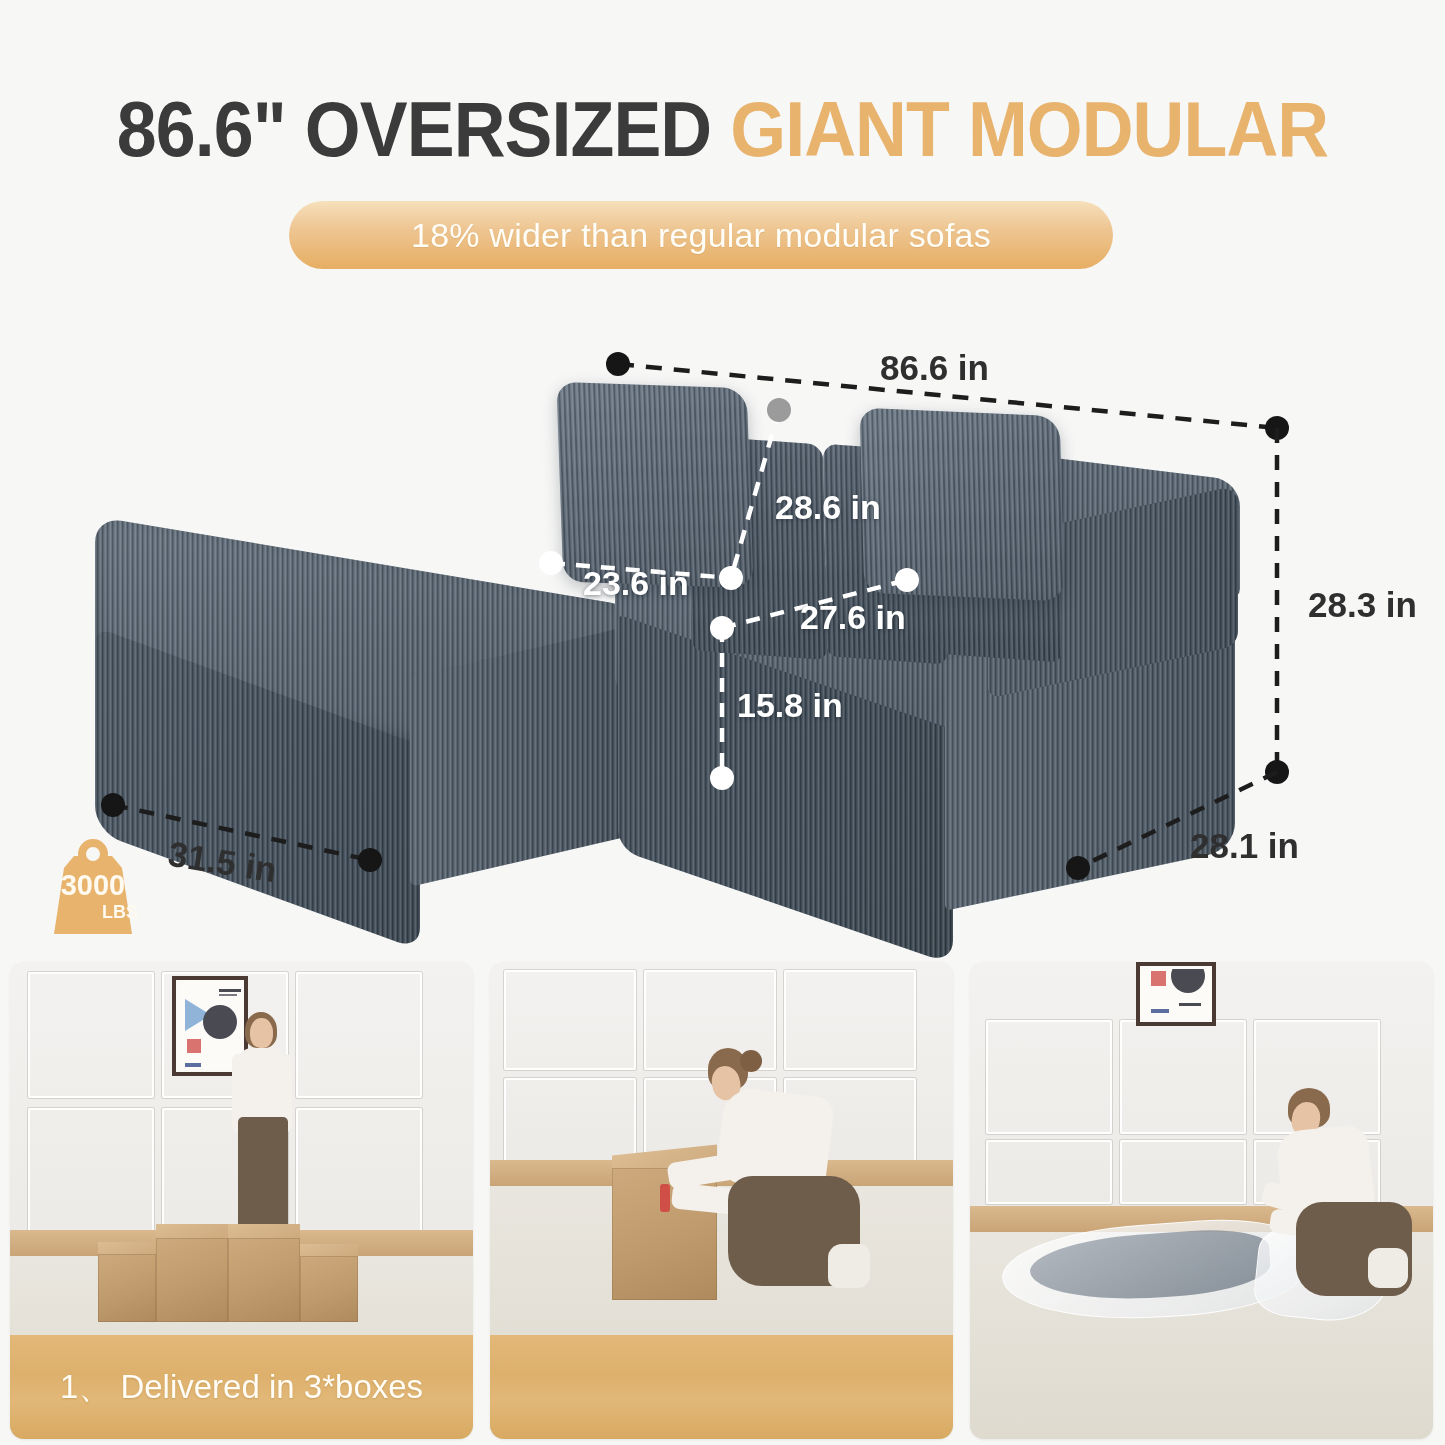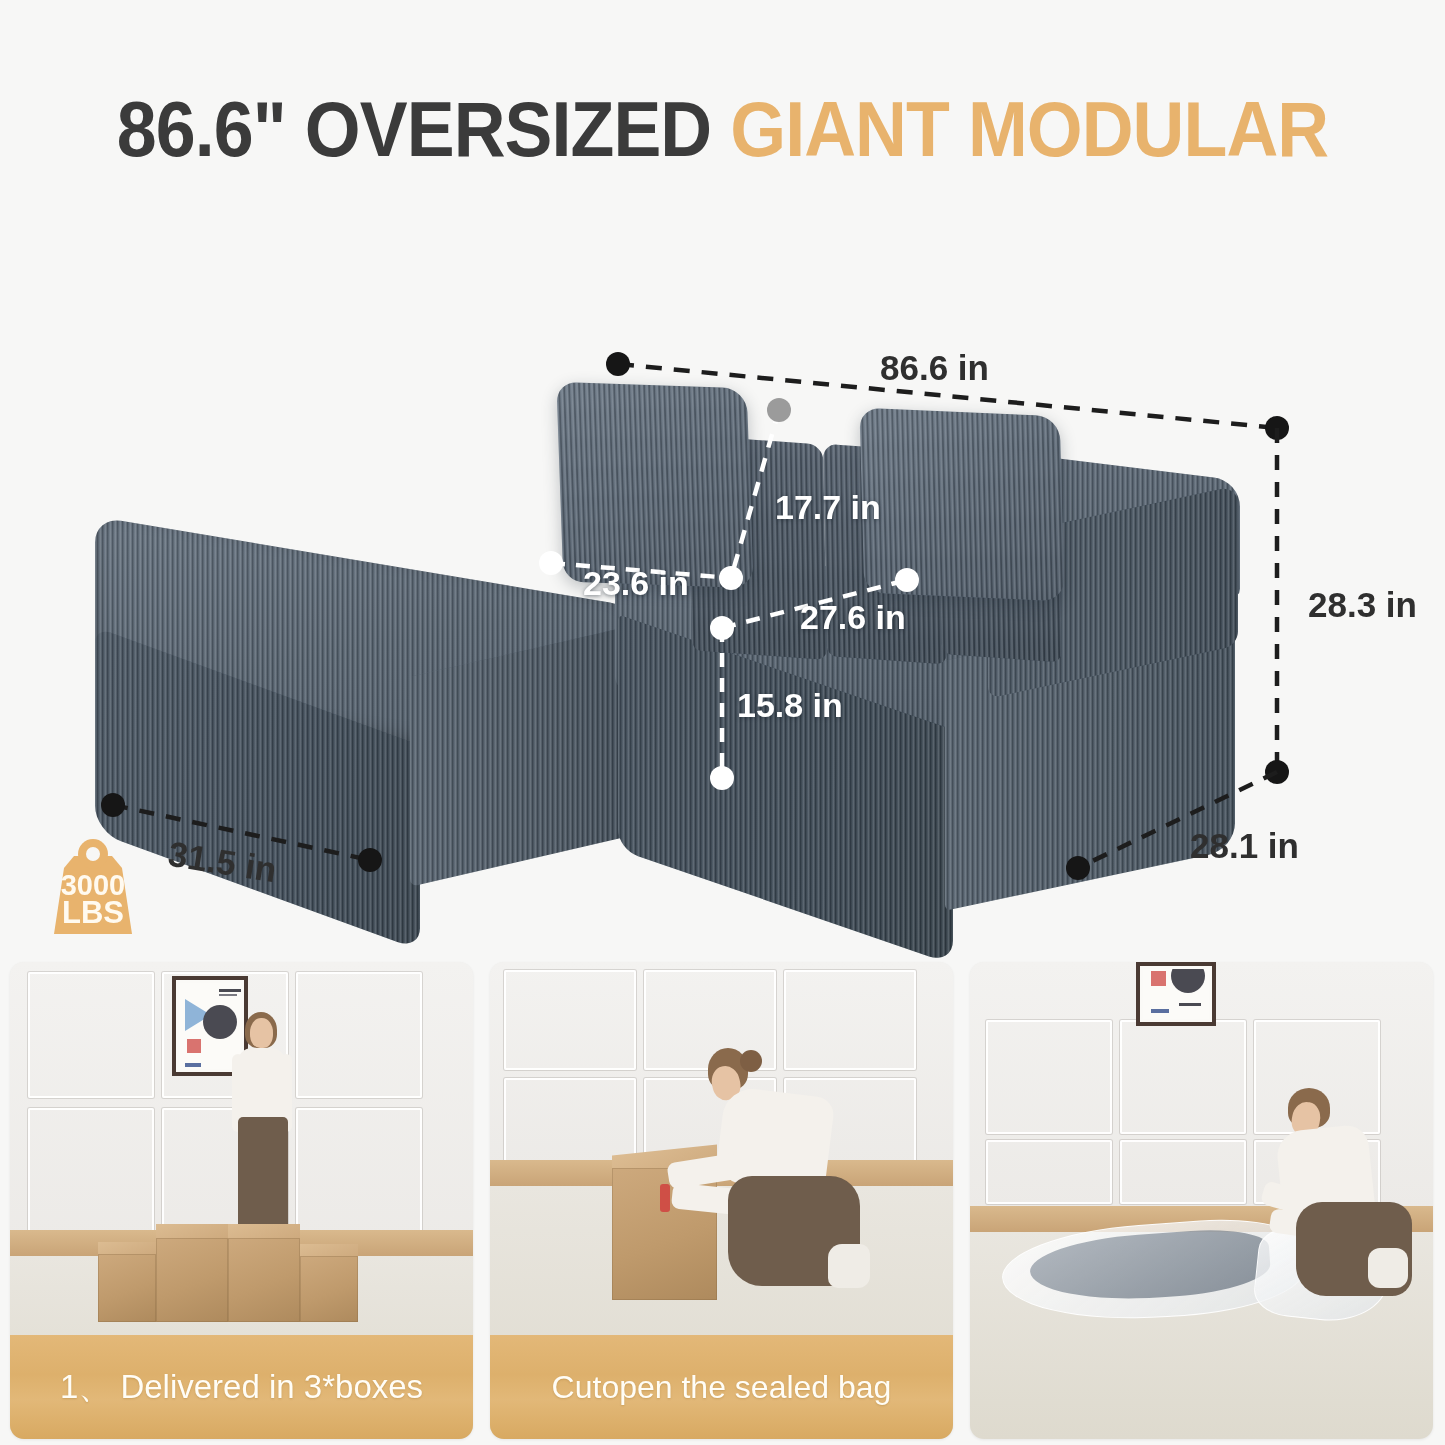--- a/index.html
+++ b/index.html
@@ -150,21 +150,21 @@
     text-shadow:0 1px 4px rgba(30,40,50,.55);
   }
 
   
   #weight{position:absolute;left:48px;top:830px;width:90px;height:110px;}
   #weight .wtxt{
     position:absolute;left:0;top:42px;width:90px;text-align:center;
     color:#fffaf0;font-weight:bold;line-height:27px;
   }
   #weight .n{font-size:29px;display:block;}
-  #weight .u{font-size:31px;display:block;}
+  #weight .u{font-size:18px;display:block;text-align:right;}
 
   
   #panels{position:absolute;left:0;top:962px;width:1432px;height:483px;}
   .panel{
     position:absolute;top:0;width:463px;height:477px;
     border-radius:14px;overflow:hidden;
     background:#efefed;
     box-shadow:0 1px 3px rgba(0,0,0,.07);
   }
   #p1{left:10px;}
@@ -219,20 +219,23 @@
   }
   .cap.two span{font-size:32px;}
 </style>
 </head>
 <body>
 
 <div id="header">
   <div id="title">
     <span class="dark">86.6" OVERSIZED </span><span class="gold">GIANT MODULAR</span>
   </div>
+  <div id="subpill">
+    <span>18% wider than regular modular sofas</span>
+  </div>
 </div>
 
 <div id="hero">
 
   <div class="sofa" id="ott-top">
       <i class="cord"></i>
     </div>
   <div class="sofa" id="ott-front">
       <i class="cord"></i>
     </div>
@@ -303,21 +306,21 @@
   <circle cx="722" cy="628" r="12" fill="#ffffff"></circle>
 
   <line x1="722" y1="628" x2="722" y2="778" stroke="#ffffff" stroke-width="4.5" stroke-dasharray="14 11"></line>
   <circle cx="722" cy="778" r="12" fill="#ffffff"></circle>
 </svg>
 
 <div class="dlabel dark" style="left:880px;top:348px;">86.6 in</div>
 <div class="dlabel dark" style="left:1308px;top:585px;">28.3 in</div>
 <div class="dlabel dark" style="left:1190px;top:826px;">28.1 in</div>
 <div class="dlabel dark" style="left:168px;top:842px;transform:rotate(9deg);">31.5 in</div>
-<div class="dlabel light" style="left:775px;top:488px;">17.7 in</div>
+<div class="dlabel light" style="left:775px;top:488px;">28.6 in</div>
 <div class="dlabel light" style="left:583px;top:564px;">23.6 in</div>
 <div class="dlabel light" style="left:800px;top:598px;">27.6 in</div>
 <div class="dlabel light" style="left:737px;top:686px;">15.8 in</div>
 
 <div id="weight">
   <svg viewBox="0 0 90 110" width="90" height="110">
     <path d="M16 38 L26 26 L64 26 L74 38 L84 104 L6 104 Z" fill="#e8b36d"></path>
     <circle cx="45" cy="24" r="15" fill="#e8b36d"></circle>
     <circle cx="45" cy="24" r="7" fill="#f7f7f6"></circle>
   </svg>
@@ -395,21 +398,20 @@
       <div class="head" style="left:222px;top:104px;width:28px;height:34px;transform:rotate(-12deg);"></div>
       <div class="torso" style="left:230px;top:130px;width:110px;height:96px;border-radius:30px 18px 10px 28px;transform:rotate(7deg);"></div>
       <div class="arm" style="left:178px;top:196px;width:72px;height:26px;transform:rotate(-9deg);"></div>
       <div class="arm" style="left:182px;top:224px;width:72px;height:26px;transform:rotate(6deg);"></div>
       <div class="legs" style="left:238px;top:214px;width:132px;height:110px;border-radius:24px 30px 18px 34px;"></div>
       <div style="position:absolute;left:338px;top:282px;width:42px;height:44px;background:#efece6;border-radius:14px 10px 12px 10px;"></div>
       <div style="position:absolute;left:170px;top:222px;width:10px;height:28px;background:#cf4f46;border-radius:3px;"></div>
     </div>
     <div class="cap two">
       <span>
-          <b style="font-weight:normal;display:block;">Cutopen the sealed bag</b>
         </span>
     </div>
   </div>
 
   <div class="panel" id="p3">
     <div class="scene">
       <div class="wall" style="height:248px;"></div>
       <div class="moul" style="left:16px;top:58px;width:122px;height:110px;"></div>
       <div class="moul" style="left:150px;top:58px;width:122px;height:110px;"></div>
       <div class="moul" style="left:284px;top:58px;width:122px;height:110px;"></div>

